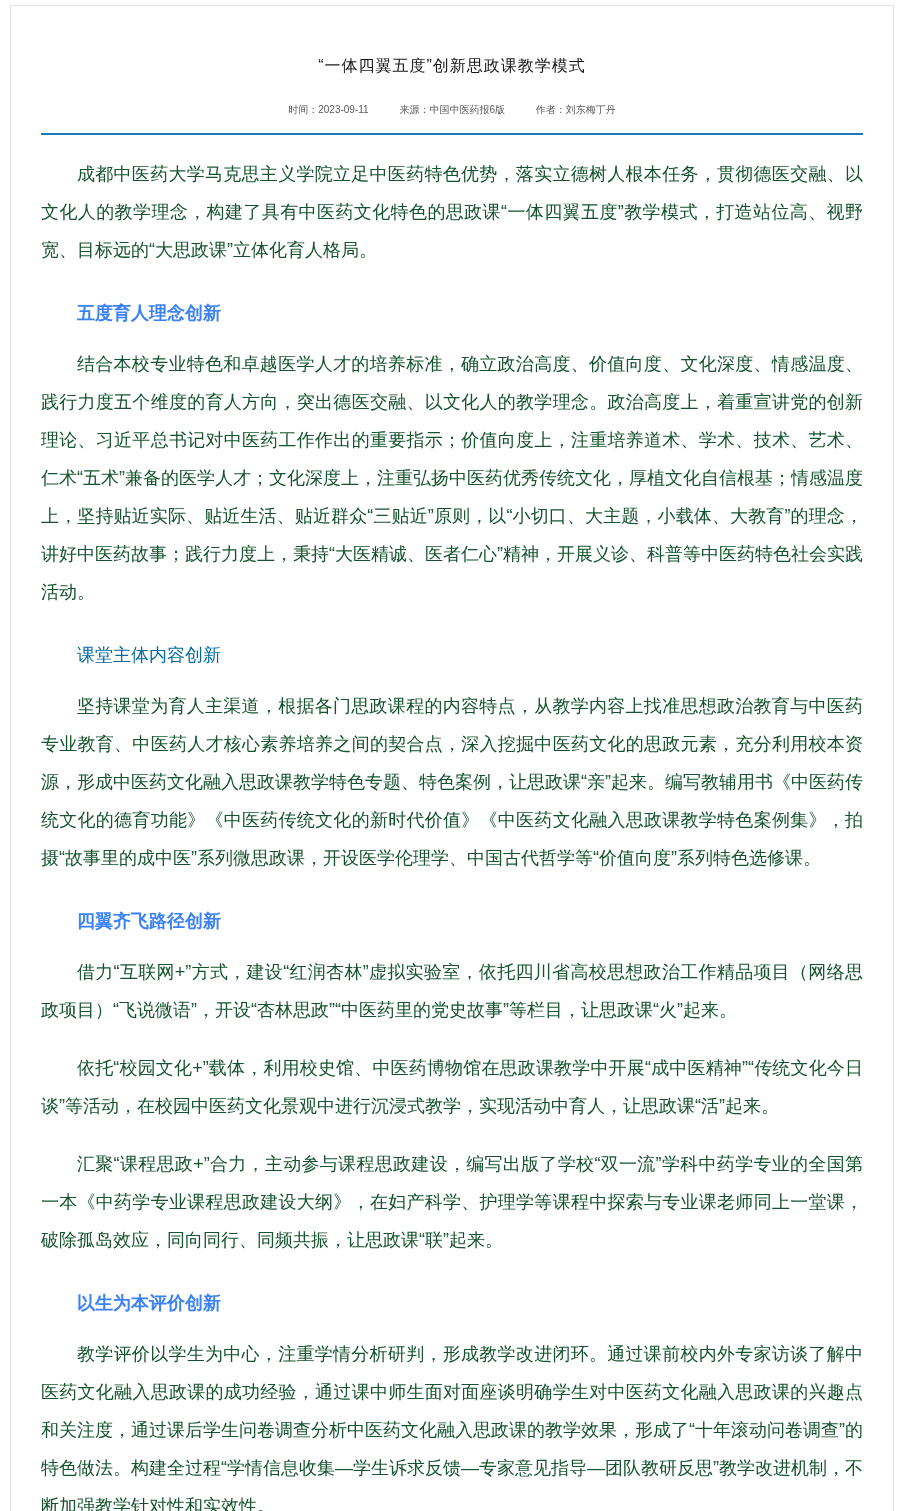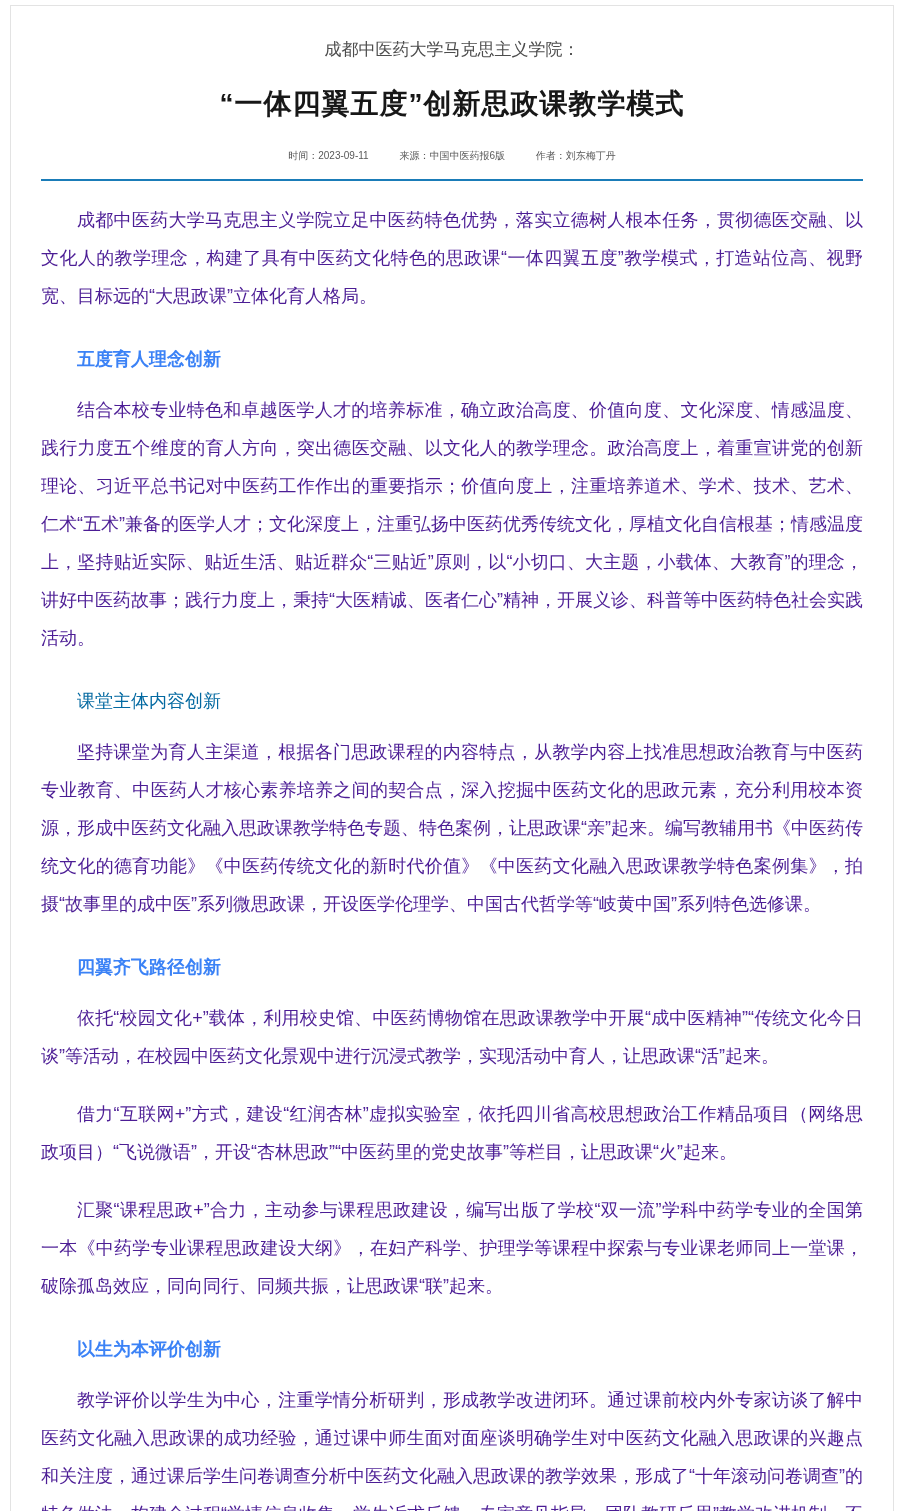--- a/index.html
+++ b/index.html
@@ -18,40 +18,40 @@
     min-height: 1492px;
   }
   .doc-header { text-align: center; }
   .college-line {
     font-size: 17px;
     color: #4d4d4d;
     margin: 6px 0 0 0;
     font-weight: normal;
   }
   .doc-title {
-    font-size: 28px;
-    font-weight: bold;
+    font-size: 16px;
+    font-weight: normal;
     color: #171717;
     margin: 24px 0 2px 0;
     letter-spacing: 1px;
   }
   .meta-line {
     margin-top: 26px;
     font-size: 10px;
     color: #595959;
   }
   .meta-item { margin: 0 14px; }
   .blue-divider {
     border: none;
     border-top: 2px solid #1a7cb8;
     margin: 16px 0 6px 0;
   }
   .article p.body-p {
     font-size: 18px;
-    color: #4c1d95;
+    color: #14532d;
     line-height: 38px;
     text-align: justify;
     text-indent: 2em;
     margin: 20px 0;
   }
   .article h3.sec-h {
     font-size: 18px;
     color: #3b82f6;
     font-weight: bold;
     text-indent: 2em;
@@ -59,38 +59,37 @@
     line-height: 24px;
   }
   .article h3.sec-h.regular { font-weight: normal; color: #0369a1; }
 </style>
 </head>
 <body>
 
 <div class="page-box">
 
   <div class="doc-header">
-    <div class="college-line">成都中医药大学马克思主义学院：</div>
     <h1 class="doc-title">“一体四翼五度”创新思政课教学模式</h1>
     <div class="meta-line">
       <span class="meta-item"><span>时间：</span><span>2023-09-11</span></span>
       <span class="meta-item"><span>来源：</span><span>中国中医药报6版</span></span>
       <span class="meta-item"><span>作者：</span><span>刘东梅丁丹</span></span>
     </div>
     <hr class="blue-divider" style="border-top-color: rgb(26, 124, 184);">
   </div>
 
   <div class="article">
     <p class="body-p">成都中医药大学马克思主义学院立足中医药特色优势，落实立德树人根本任务，贯彻德医交融、以文化人的教学理念，构建了具有中医药文化特色的思政课“一体四翼五度”教学模式，打造站位高、视野宽、目标远的“大思政课”立体化育人格局。</p>
     <h3 class="sec-h">五度育人理念创新</h3>
     <p class="body-p">结合本校专业特色和卓越医学人才的培养标准，确立政治高度、价值向度、文化深度、情感温度、践行力度五个维度的育人方向，突出德医交融、以文化人的教学理念。政治高度上，着重宣讲党的创新理论、习近平总书记对中医药工作作出的重要指示；价值向度上，注重培养道术、学术、技术、艺术、仁术“五术”兼备的医学人才；文化深度上，注重弘扬中医药优秀传统文化，厚植文化自信根基；情感温度上，坚持贴近实际、贴近生活、贴近群众“三贴近”原则，以“小切口、大主题，小载体、大教育”的理念，讲好中医药故事；践行力度上，秉持“大医精诚、医者仁心”精神，开展义诊、科普等中医药特色社会实践活动。</p>
     <h3 class="sec-h regular">课堂主体内容创新</h3>
-    <p class="body-p">坚持课堂为育人主渠道，根据各门思政课程的内容特点，从教学内容上找准思想政治教育与中医药专业教育、中医药人才核心素养培养之间的契合点，深入挖掘中医药文化的思政元素，充分利用校本资源，形成中医药文化融入思政课教学特色专题、特色案例，让思政课“亲”起来。编写教辅用书《中医药传统文化的德育功能》《中医药传统文化的新时代价值》《中医药文化融入思政课教学特色案例集》，拍摄“故事里的成中医”系列微思政课，开设医学伦理学、中国古代哲学等“岐黄中国”系列特色选修课。</p>
+    <p class="body-p">坚持课堂为育人主渠道，根据各门思政课程的内容特点，从教学内容上找准思想政治教育与中医药专业教育、中医药人才核心素养培养之间的契合点，深入挖掘中医药文化的思政元素，充分利用校本资源，形成中医药文化融入思政课教学特色专题、特色案例，让思政课“亲”起来。编写教辅用书《中医药传统文化的德育功能》《中医药传统文化的新时代价值》《中医药文化融入思政课教学特色案例集》，拍摄“故事里的成中医”系列微思政课，开设医学伦理学、中国古代哲学等“价值向度”系列特色选修课。</p>
     <h3 class="sec-h">四翼齐飞路径创新</h3>
+    <p class="body-p">借力“互联网+”方式，建设“红润杏林”虚拟实验室，依托四川省高校思想政治工作精品项目（网络思政项目）“飞说微语”，开设“杏林思政”“中医药里的党史故事”等栏目，让思政课“火”起来。</p>
     <p class="body-p">依托“校园文化+”载体，利用校史馆、中医药博物馆在思政课教学中开展“成中医精神”“传统文化今日谈”等活动，在校园中医药文化景观中进行沉浸式教学，实现活动中育人，让思政课“活”起来。</p>
-    <p class="body-p">借力“互联网+”方式，建设“红润杏林”虚拟实验室，依托四川省高校思想政治工作精品项目（网络思政项目）“飞说微语”，开设“杏林思政”“中医药里的党史故事”等栏目，让思政课“火”起来。</p>
     <p class="body-p">汇聚“课程思政+”合力，主动参与课程思政建设，编写出版了学校“双一流”学科中药学专业的全国第一本《中药学专业课程思政建设大纲》，在妇产科学、护理学等课程中探索与专业课老师同上一堂课，破除孤岛效应，同向同行、同频共振，让思政课“联”起来。</p>
     <h3 class="sec-h">以生为本评价创新</h3>
     <p class="body-p">教学评价以学生为中心，注重学情分析研判，形成教学改进闭环。通过课前校内外专家访谈了解中医药文化融入思政课的成功经验，通过课中师生面对面座谈明确学生对中医药文化融入思政课的兴趣点和关注度，通过课后学生问卷调查分析中医药文化融入思政课的教学效果，形成了“十年滚动问卷调查”的特色做法。构建全过程“学情信息收集—学生诉求反馈—专家意见指导—团队教研反思”教学改进机制，不断加强教学针对性和实效性。</p>
 
   </div>
 
 </div>
 
 </body></html>

